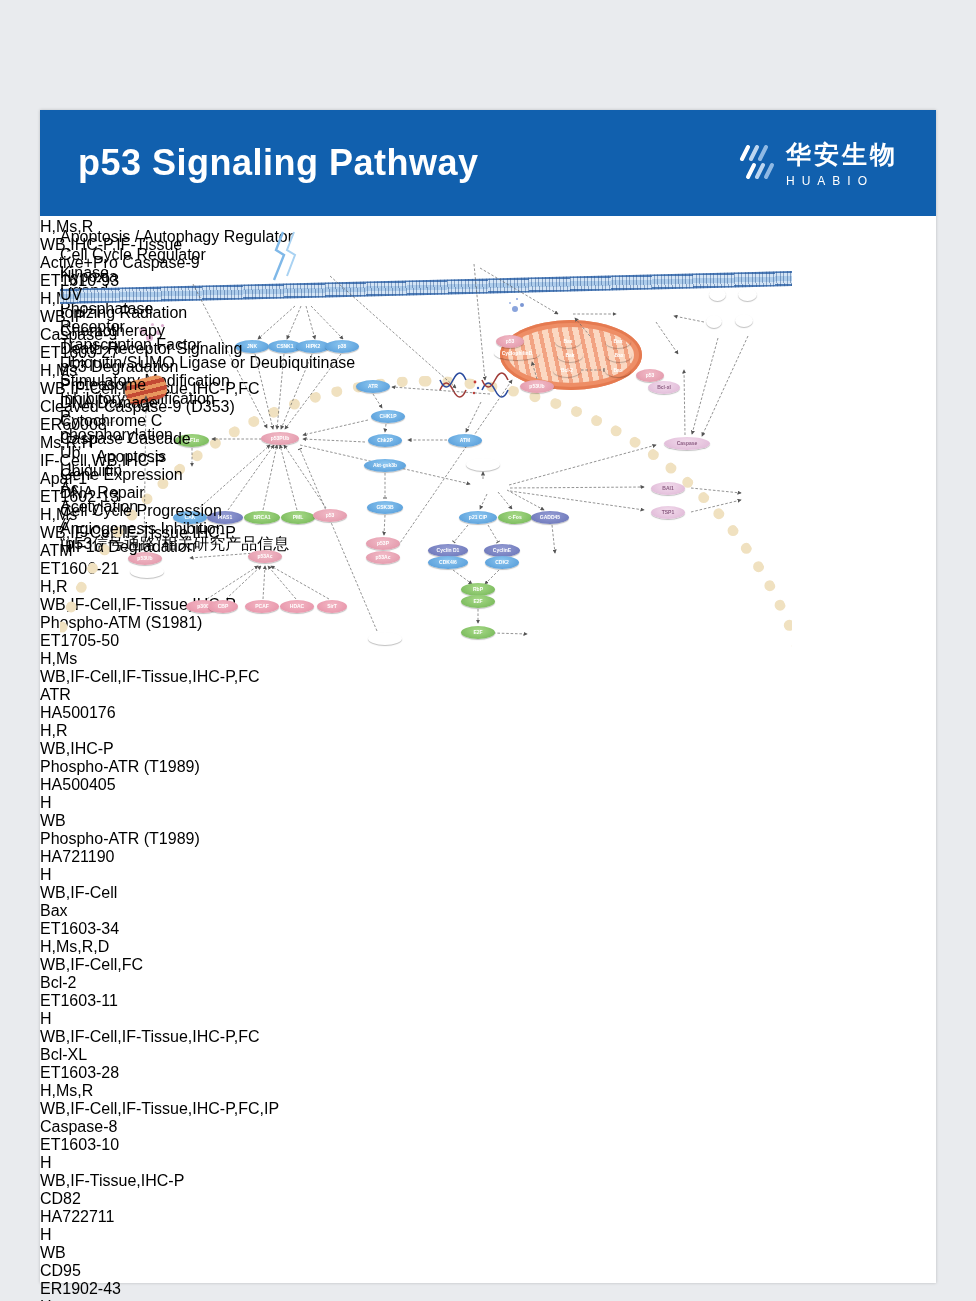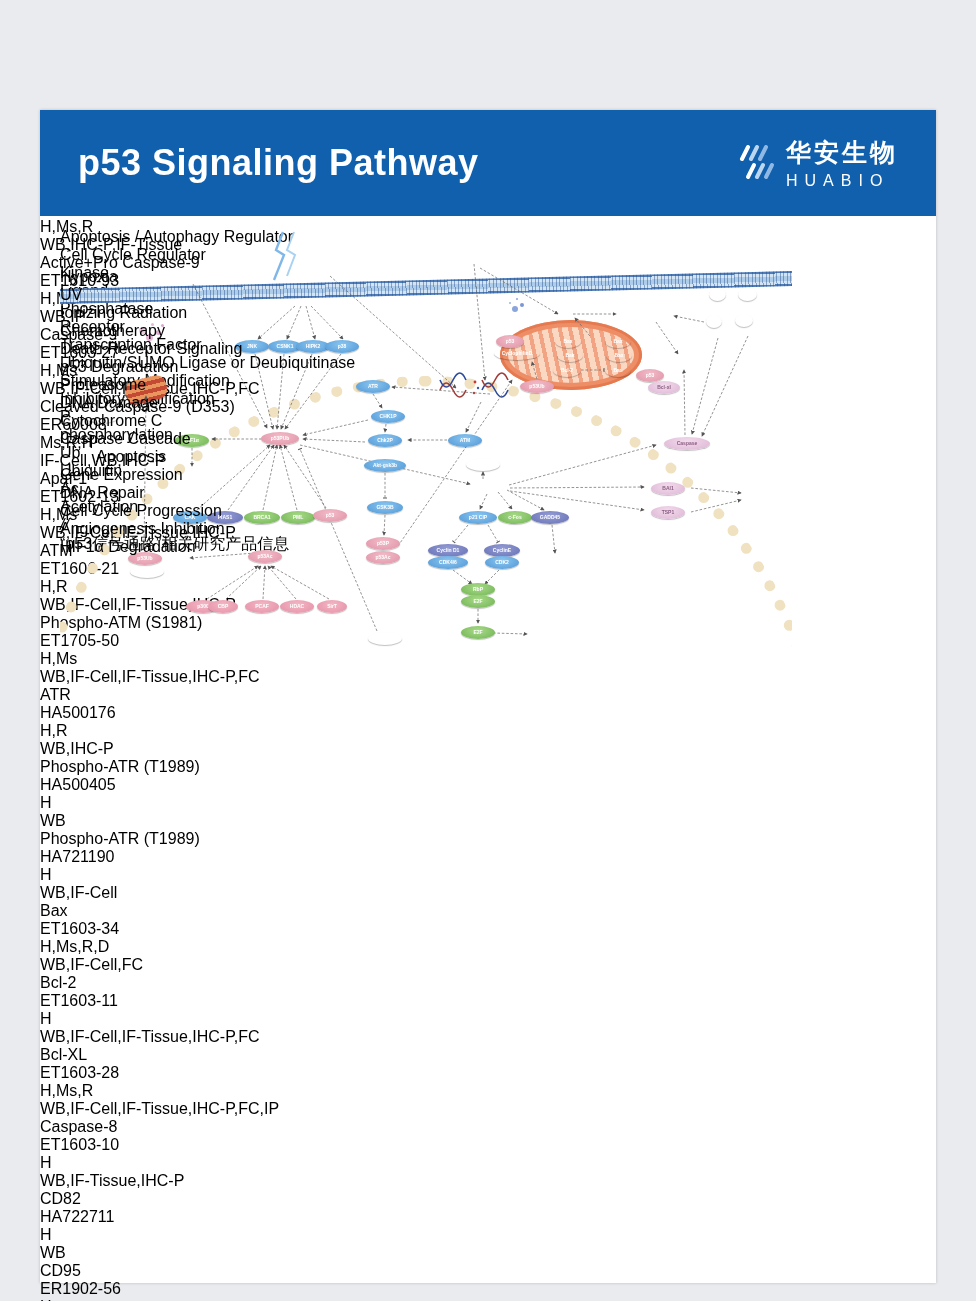--- a/index.html
+++ b/index.html
@@ -3,21 +3,21 @@
 <meta charset="utf-8">
 <style>
   html,body{margin:0;padding:0}
   body{width:976px;height:1301px;background:#e9ebee;font-family:"Liberation Sans",sans-serif;position:relative;overflow:hidden}
   .poster{position:absolute;left:40px;top:110px;width:896px;height:1173px;background:#fff;box-shadow:0 0 3px rgba(0,0,0,.2)}
   
   header{position:absolute;left:0;top:0;width:896px;height:106px;background:#1160ae;display:flex;align-items:center;justify-content:space-between;padding:0 38px;box-sizing:border-box}
   h1{color:#fff;font-size:36px;margin:0;font-weight:bold;letter-spacing:.5px}
   .logo{display:flex;align-items:center;gap:8px}
   .logo-cn{color:#fff;font-size:25px;font-weight:bold;letter-spacing:3px}
-  .logo-en{color:#fff;font-size:16px;letter-spacing:7px;margin-top:3px}
+  .logo-en{color:#fff;font-size:12px;letter-spacing:7px;margin-top:3px}
   
   .drow{position:absolute;left:20px;top:118px;width:862px;height:438px}
   .diagram{position:absolute;left:0;top:0;width:732px;height:436px;overflow:hidden}
   .nucleus{position:absolute;left:-35px;top:148px;width:780px;height:800px;border:11px dotted #f0e1c0;border-radius:50%;background:transparent}
   .mem{position:absolute;left:-8px;top:52px;width:750px;height:15px;transform:rotate(-1.4deg);background:linear-gradient(#4d7cb8 0 2px,#d3e4f5 2px 5px,#aecdeb 5px 10px,#d3e4f5 10px 13px,#4d7cb8 13px 15px)}
   .mem::after{content:"";position:absolute;inset:0;background:repeating-linear-gradient(90deg,rgba(38,79,138,.45) 0 1px,transparent 1px 3.5px)}
   svg.bolt,svg.dna{position:absolute;overflow:visible}
   .mito{position:absolute;left:440px;top:92px;width:142px;height:70px;background:#ee8e66;border-radius:50%;box-shadow:inset 0 0 0 3px #e57a50}
   .mito::after{content:"";position:absolute;left:8px;top:7px;right:8px;bottom:7px;border-radius:50%;background:#fbd8c2;background-image:repeating-linear-gradient(78deg,rgba(236,128,88,.6) 0 4px,transparent 4px 10px)}
   .prot{position:absolute;left:65px;top:150px;width:42px;height:24px;border-radius:10px;transform:rotate(-14deg);background:repeating-linear-gradient(0deg,#c44a34 0 4px,#e8965e 4px 8px);box-shadow:1px 1px 1px rgba(0,0,0,.25)}
@@ -562,21 +562,21 @@
             <div class="tc tc3">WB,IF-Tissue,IHC-P</div>
           </div>
           <div class="t-row g">
             <div class="tc tc0">CD82</div>
             <div class="tc tc1">HA722711</div>
             <div class="tc tc2">H</div>
             <div class="tc tc3">WB</div>
           </div>
           <div class="t-row g">
             <div class="tc tc0">CD95</div>
-            <div class="tc tc1">ER1902-56</div>
+            <div class="tc tc1">ER1902-43</div>
             <div class="tc tc2">H</div>
           </div>
         </div>
 
     </div>
 
   </section>
 
   <div class="strip"></div>
 </div>

